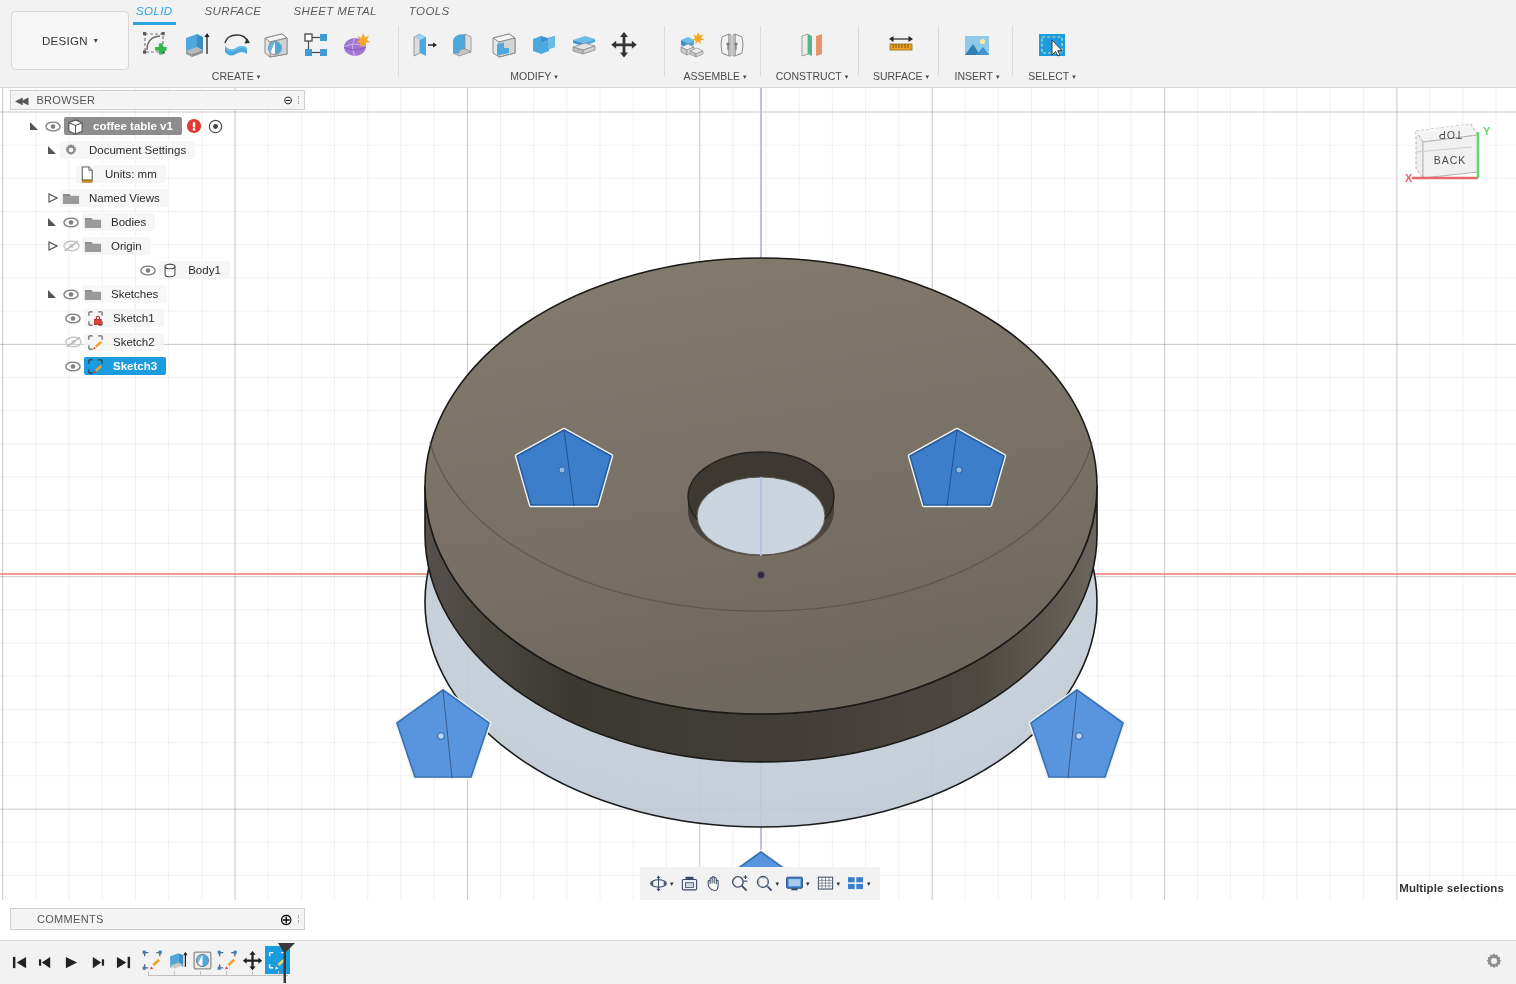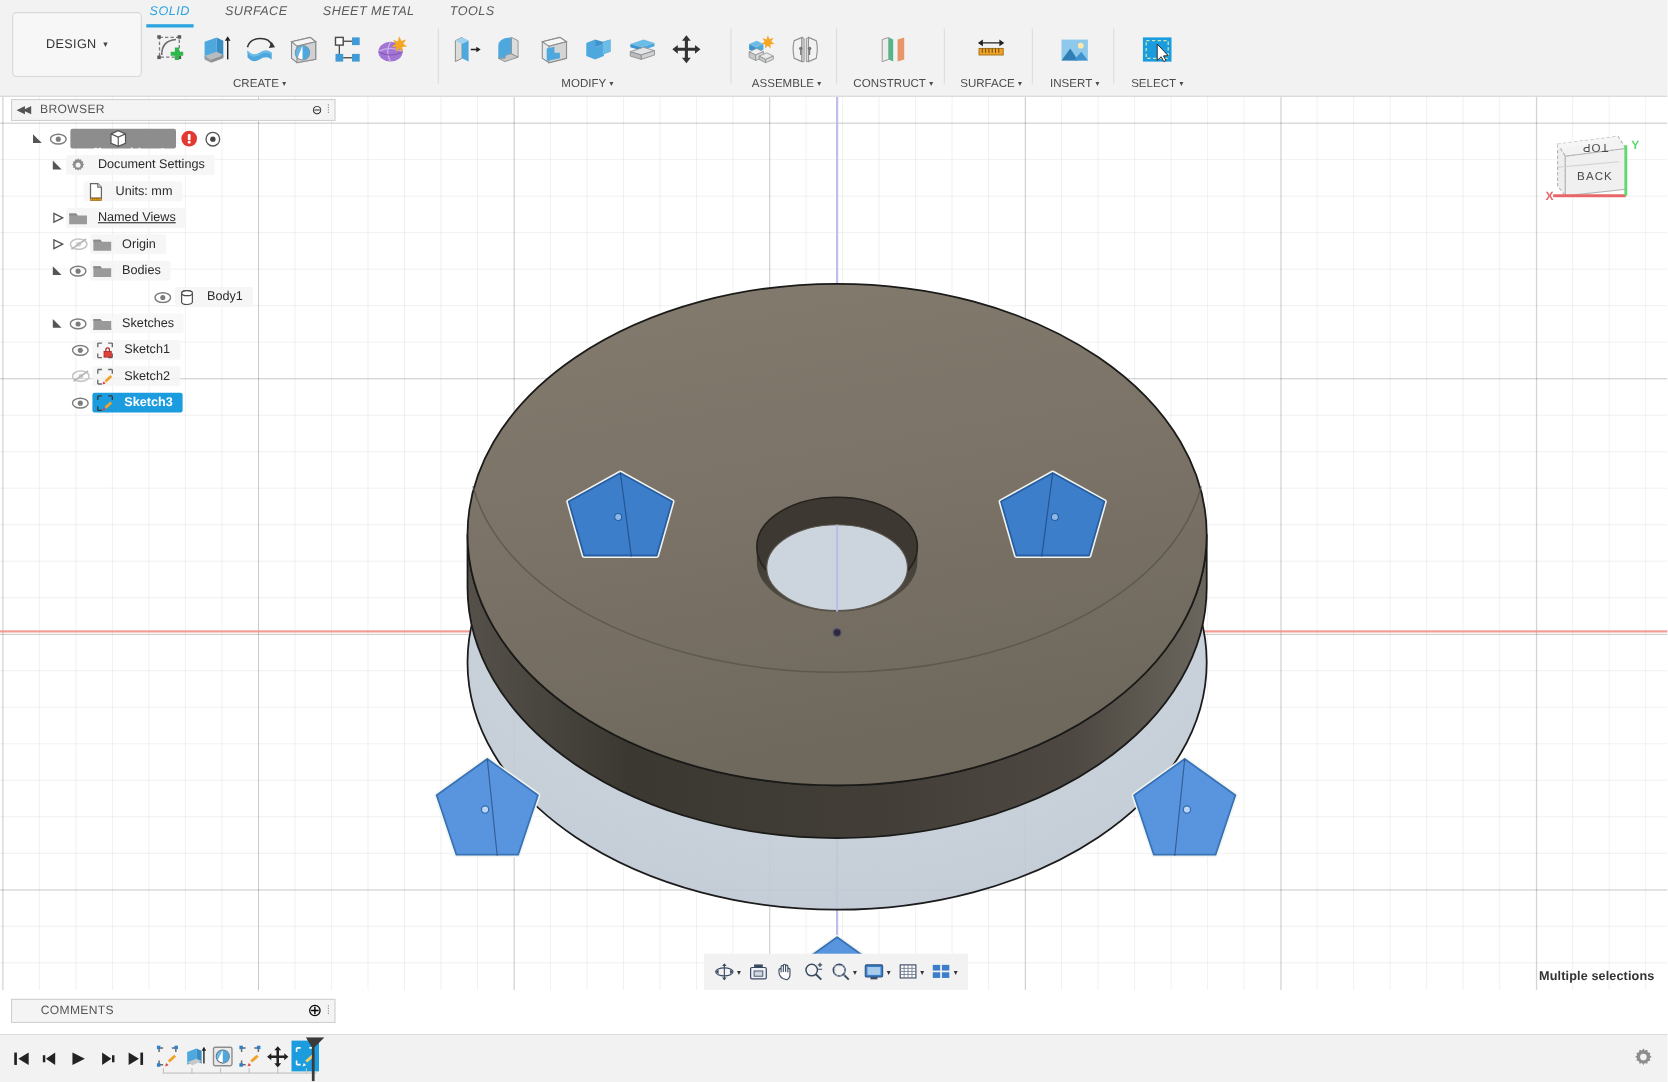--- a/index.html
+++ b/index.html
@@ -126,21 +126,21 @@
     height:24px; display:flex; align-items:center; cursor:default;
     position:relative;
   }
   .trow .chip{
     display:flex; align-items:center; height:18px; border-radius:2px;
     padding-right:9px;
     background:rgba(245,245,245,.86);
   }
   .trow.selected .chip{ background:#1b9cdf; }
   .trow.selected .tlabel{ color:#ffffff; font-weight:bold; }
-  .trow.rootsel .chip{ background:#8d8d8d;flex-direction:column; }
+  .trow.rootsel .chip{ background:#8d8d8d; }
   .trow.rootsel .tlabel{ color:#ffffff; font-weight:bold; }
   .arrow{ width:16px; display:flex; align-items:center; justify-content:center;}
   .eye{ width:22px; display:flex; align-items:center; justify-content:center;}
   .ticon{ width:22px; display:flex; align-items:center; justify-content:center;}
   .tlabel{ padding-left:7px; white-space:nowrap; color:#2b2b2b;}
 
   
   #comments{
     position:absolute; left:10px; top:908px; width:295px; height:22px;
     background:#f4f4f4; border:1px solid #d0d0d0;
@@ -695,34 +695,57 @@
                   <line x1="7" y1="15" x2="7" y2="16.4"></line>
                   <line x1="9" y1="15" x2="9" y2="16.4"></line>
                   <line x1="11" y1="15" x2="11" y2="16.4"></line>
                 </g>
               </svg>
           </span>
           <span class="tlabel">Units: mm</span>
         </span>
       </div>
 
-      <div class="trow" style="padding-left:34px;text-decoration:underline;">
+      <div class="trow" style="padding-left:34px;">
         <span class="arrow">
           <svg width="11" height="11" viewBox="0 0 11 11">
               <path d="M2 1 L10 5 L2 9 Z" fill="none" stroke="#555" stroke-width="1.2"></path>
             </svg>
         </span>
         <span class="chip">
           <span class="ticon">
             <svg width="18" height="15" viewBox="0 0 20 16">
                 <path d="M1 3 L8 3 L9.6 5 L19 5 L19 14 L1 14 Z" fill="#9a9a9a"></path>
                 <path d="M1 3 L8 3 L9.6 5 L1 5 Z" fill="#8a8a8a"></path>
               </svg>
           </span>
           <span class="tlabel">Named Views</span>
+        </span>
+      </div>
+
+      <div class="trow" style="padding-left:34px;">
+        <span class="arrow">
+          <svg width="11" height="11" viewBox="0 0 11 11">
+              <path d="M1 1 L1 9 L9 9 Z" fill="#555"></path>
+            </svg>
+        </span>
+        <span class="eye">
+          <svg width="16" height="11" viewBox="0 0 18 12">
+              <ellipse cx="9" cy="6" rx="8" ry="5" fill="none" stroke="#7d7d7d" stroke-width="1.5"></ellipse>
+              <circle cx="9" cy="6" r="2.6" fill="#7d7d7d"></circle>
+            </svg>
+        </span>
+        <span class="chip">
+          <span class="ticon">
+            <svg width="18" height="15" viewBox="0 0 20 16">
+                <path d="M1 3 L8 3 L9.6 5 L19 5 L19 14 L1 14 Z" fill="#9a9a9a"></path>
+                <path d="M1 3 L8 3 L9.6 5 L1 5 Z" fill="#8a8a8a"></path>
+              </svg>
+          </span>
+          <span class="tlabel">Bodies</span>
         </span>
       </div>
 
       <div class="trow" style="padding-left:34px;">
         <span class="arrow">
           <svg width="11" height="11" viewBox="0 0 11 11">
               <path d="M2 1 L10 5 L2 9 Z" fill="none" stroke="#555" stroke-width="1.2"></path>
             </svg>
         </span>
         <span class="eye">
@@ -733,43 +756,20 @@
             </svg>
         </span>
         <span class="chip">
           <span class="ticon">
             <svg width="18" height="15" viewBox="0 0 20 16">
                 <path d="M1 3 L8 3 L9.6 5 L19 5 L19 14 L1 14 Z" fill="#9a9a9a"></path>
                 <path d="M1 3 L8 3 L9.6 5 L1 5 Z" fill="#8a8a8a"></path>
               </svg>
           </span>
           <span class="tlabel">Origin</span>
-        </span>
-      </div>
-
-      <div class="trow" style="padding-left:34px;">
-        <span class="arrow">
-          <svg width="11" height="11" viewBox="0 0 11 11">
-              <path d="M1 1 L1 9 L9 9 Z" fill="#555"></path>
-            </svg>
-        </span>
-        <span class="eye">
-          <svg width="16" height="11" viewBox="0 0 18 12">
-              <ellipse cx="9" cy="6" rx="8" ry="5" fill="none" stroke="#7d7d7d" stroke-width="1.5"></ellipse>
-              <circle cx="9" cy="6" r="2.6" fill="#7d7d7d"></circle>
-            </svg>
-        </span>
-        <span class="chip">
-          <span class="ticon">
-            <svg width="18" height="15" viewBox="0 0 20 16">
-                <path d="M1 3 L8 3 L9.6 5 L19 5 L19 14 L1 14 Z" fill="#9a9a9a"></path>
-                <path d="M1 3 L8 3 L9.6 5 L1 5 Z" fill="#8a8a8a"></path>
-              </svg>
-          </span>
-          <span class="tlabel">Bodies</span>
         </span>
       </div>
 
       <div class="trow" style="padding-left:52px;justify-content:center;">
         <span class="eye">
           <svg width="16" height="11" viewBox="0 0 18 12">
               <ellipse cx="9" cy="6" rx="8" ry="5" fill="none" stroke="#7d7d7d" stroke-width="1.5"></ellipse>
               <circle cx="9" cy="6" r="2.6" fill="#7d7d7d"></circle>
             </svg>
         </span>

